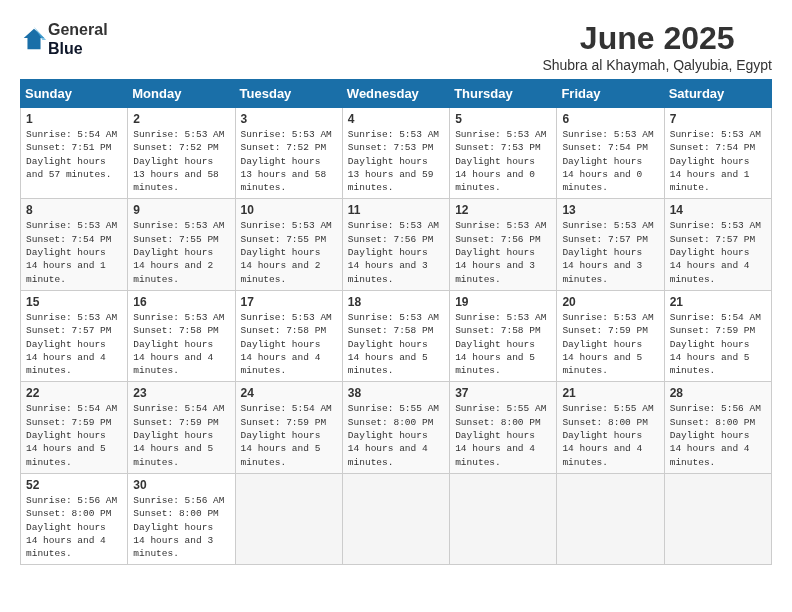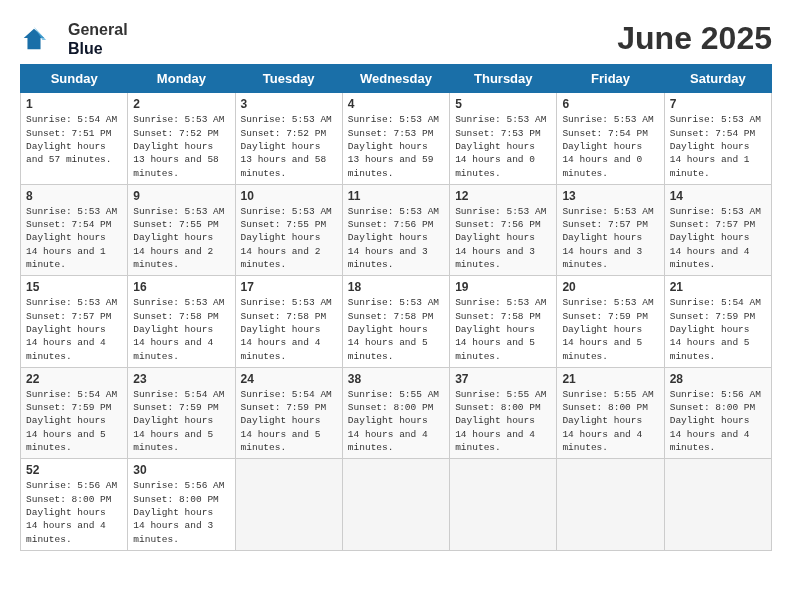--- a/index.html
+++ b/index.html
@@ -12,21 +12,21 @@
     }
     .header {
       display: flex;
       justify-content: space-between;
       align-items: flex-start;
       margin-bottom: 6px;
     }
     .logo {
       display: flex;
       align-items: center;
-      gap: 20px;
+      gap: 0;
     }
     .logo-text {
       display: flex;
       flex-direction: column;
       line-height: 1.1;
     }
     .logo-icon {
       width: 28px;
       height: 28px;
     }
@@ -45,21 +45,21 @@
     .calendar {
       width: 100%;
       border-collapse: collapse;
       margin-top: 4px;
     }
     .calendar th {
       background-color: #1a6fa8;
       color: white;
       font-size: 13px;
       padding: 6px 4px;
-      text-align: center;
+      text-align: left;
       border: 1px solid #1a6fa8;
     }
     .calendar td {
       vertical-align: top;
       border: 1px solid #ccc;
       padding: 4px 5px;
       font-size: 9.5px;
       color: #333;
       height: 80px;
       width: calc(100% / 7);
@@ -90,20 +90,21 @@
       <polygon points="15,4 26,14 22,14 22,26 8,26 8,14 4,14" fill="#1a6fa8"></polygon>
       <polygon points="15,2 28,16 24,16" fill="#4aa8d8" opacity="0.7"></polygon>
     </svg>
     <div class="logo-text">
       <span style="font-size:16px;font-weight:bold;color:#333;line-height:1.2">General</span>
       <span style="font-size:16px;font-weight:bold;color:#0f172a;line-height:1.2">Blue</span>
     </div>
   </div>
   <div class="title-block">
     <div class="month-title">June 2025</div>
+    <div class="location">Shubra al Khaymah, Qalyubia, Egypt</div>
   </div>
 </div>
 
 <table class="calendar">
   <thead>
     <tr>
     <th>Sunday</th>
         <th>Monday</th>
         <th>Tuesday</th>
         <th>Wednesday</th>

